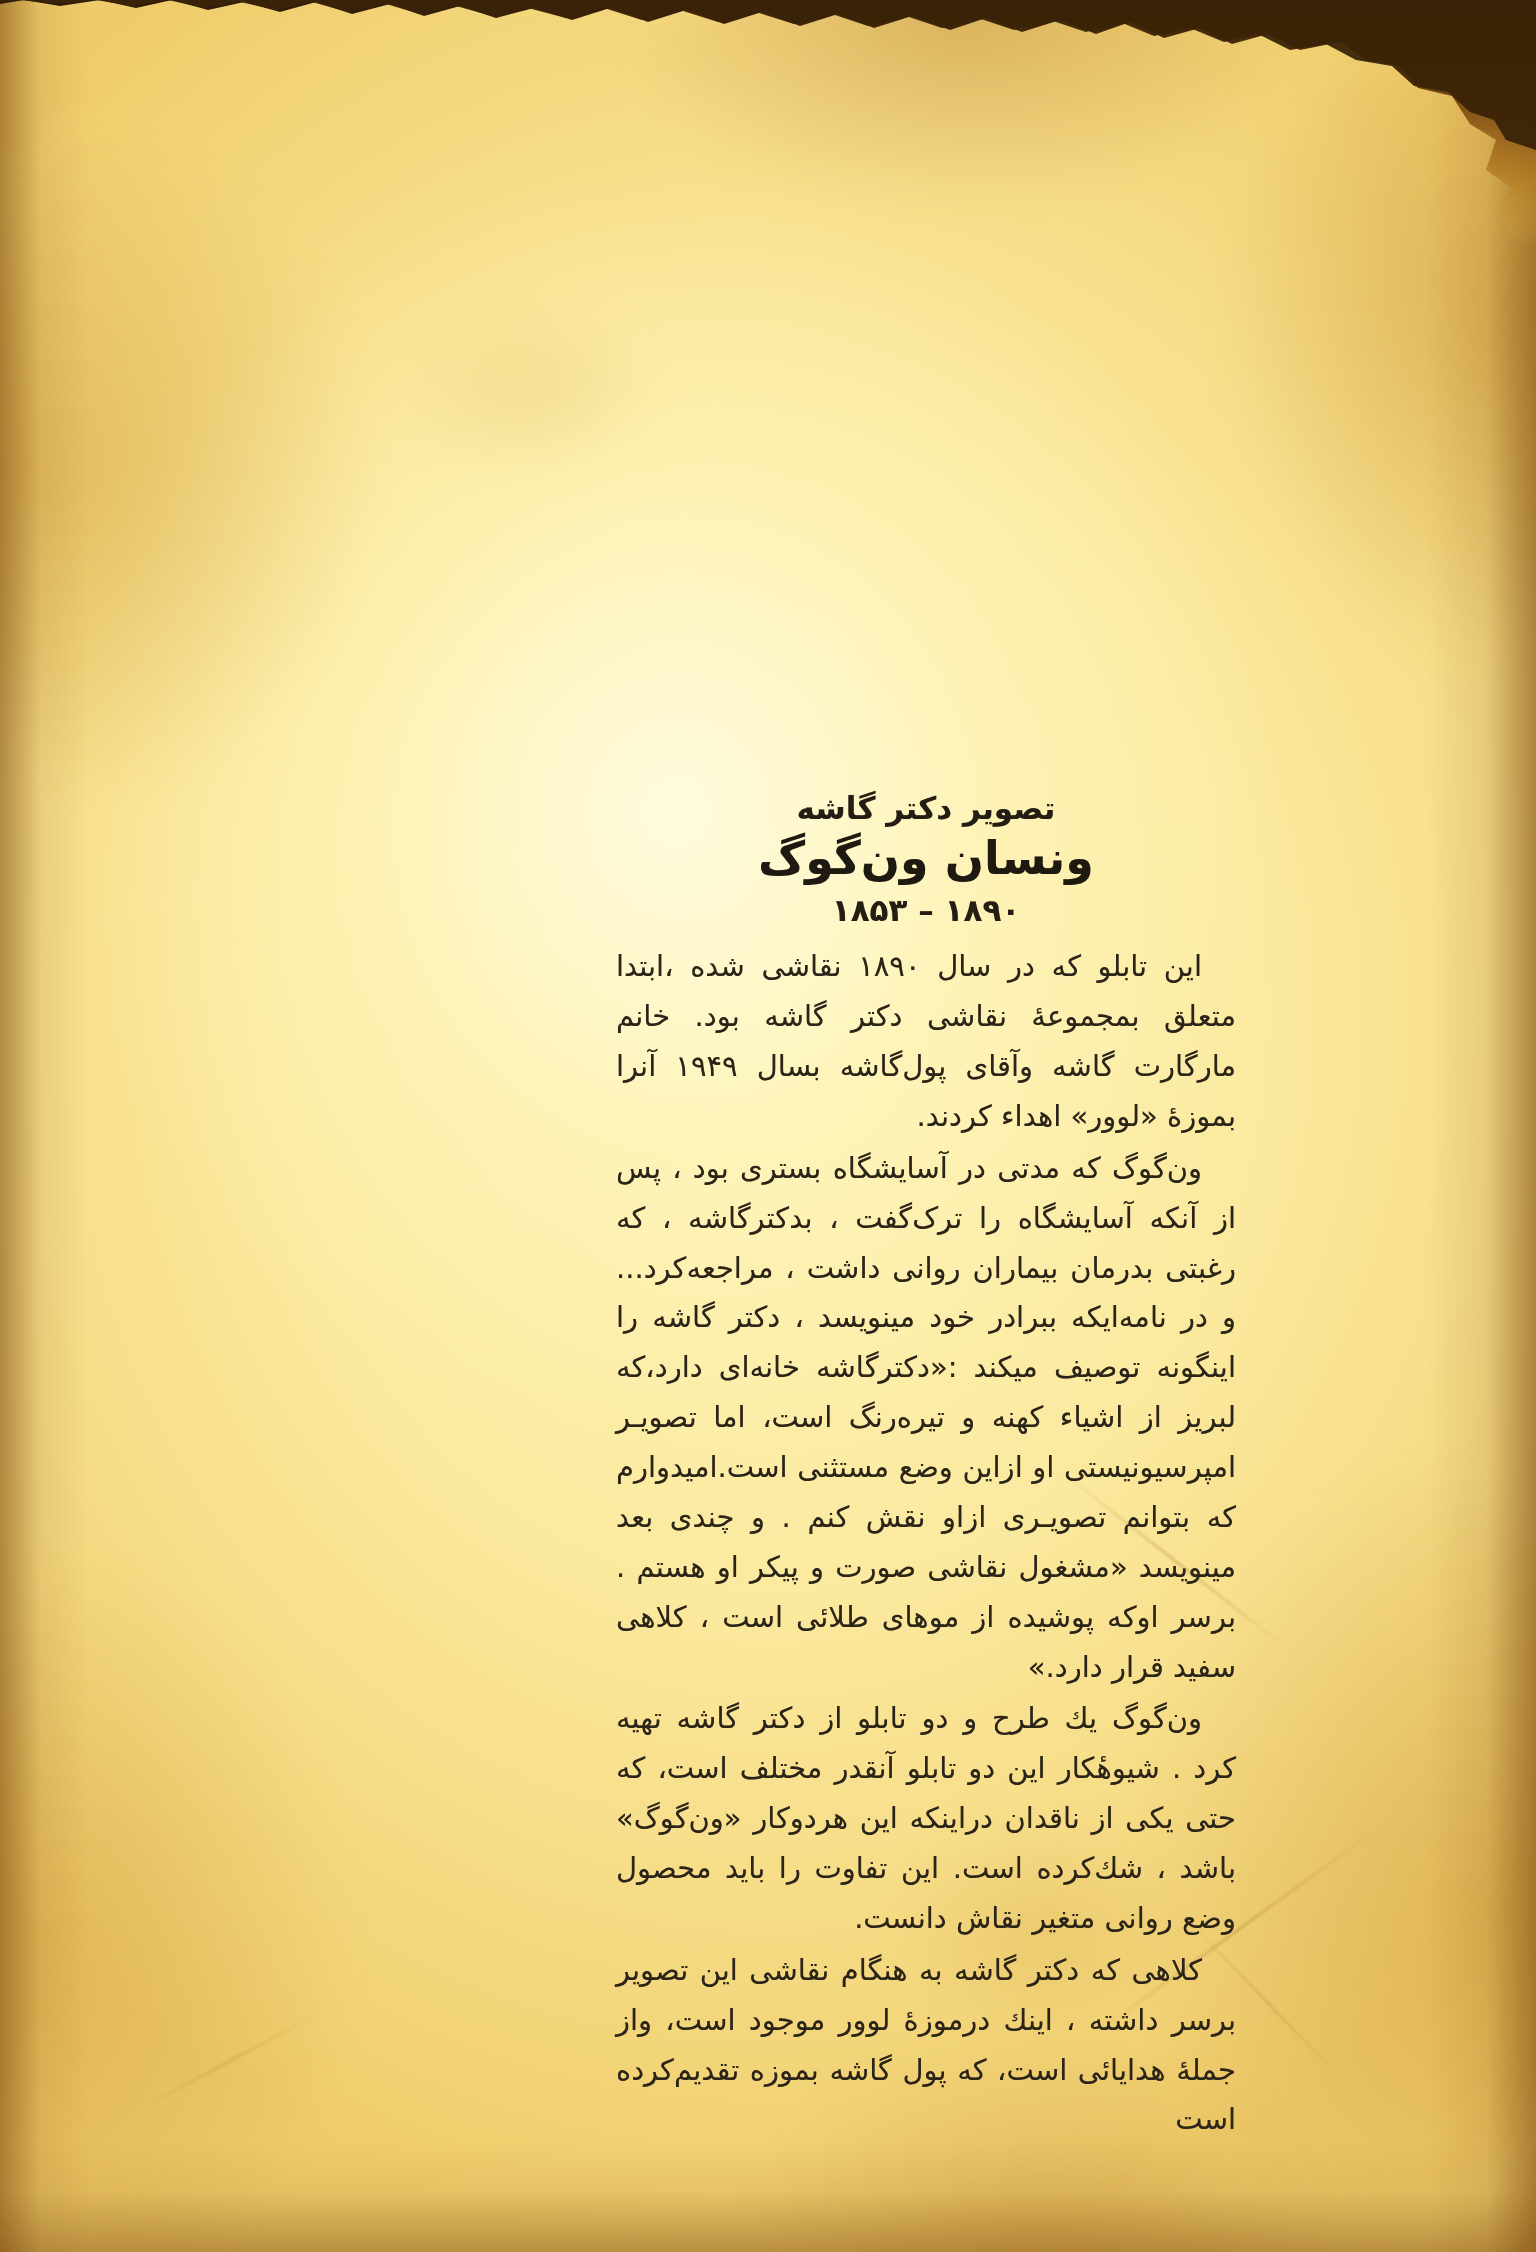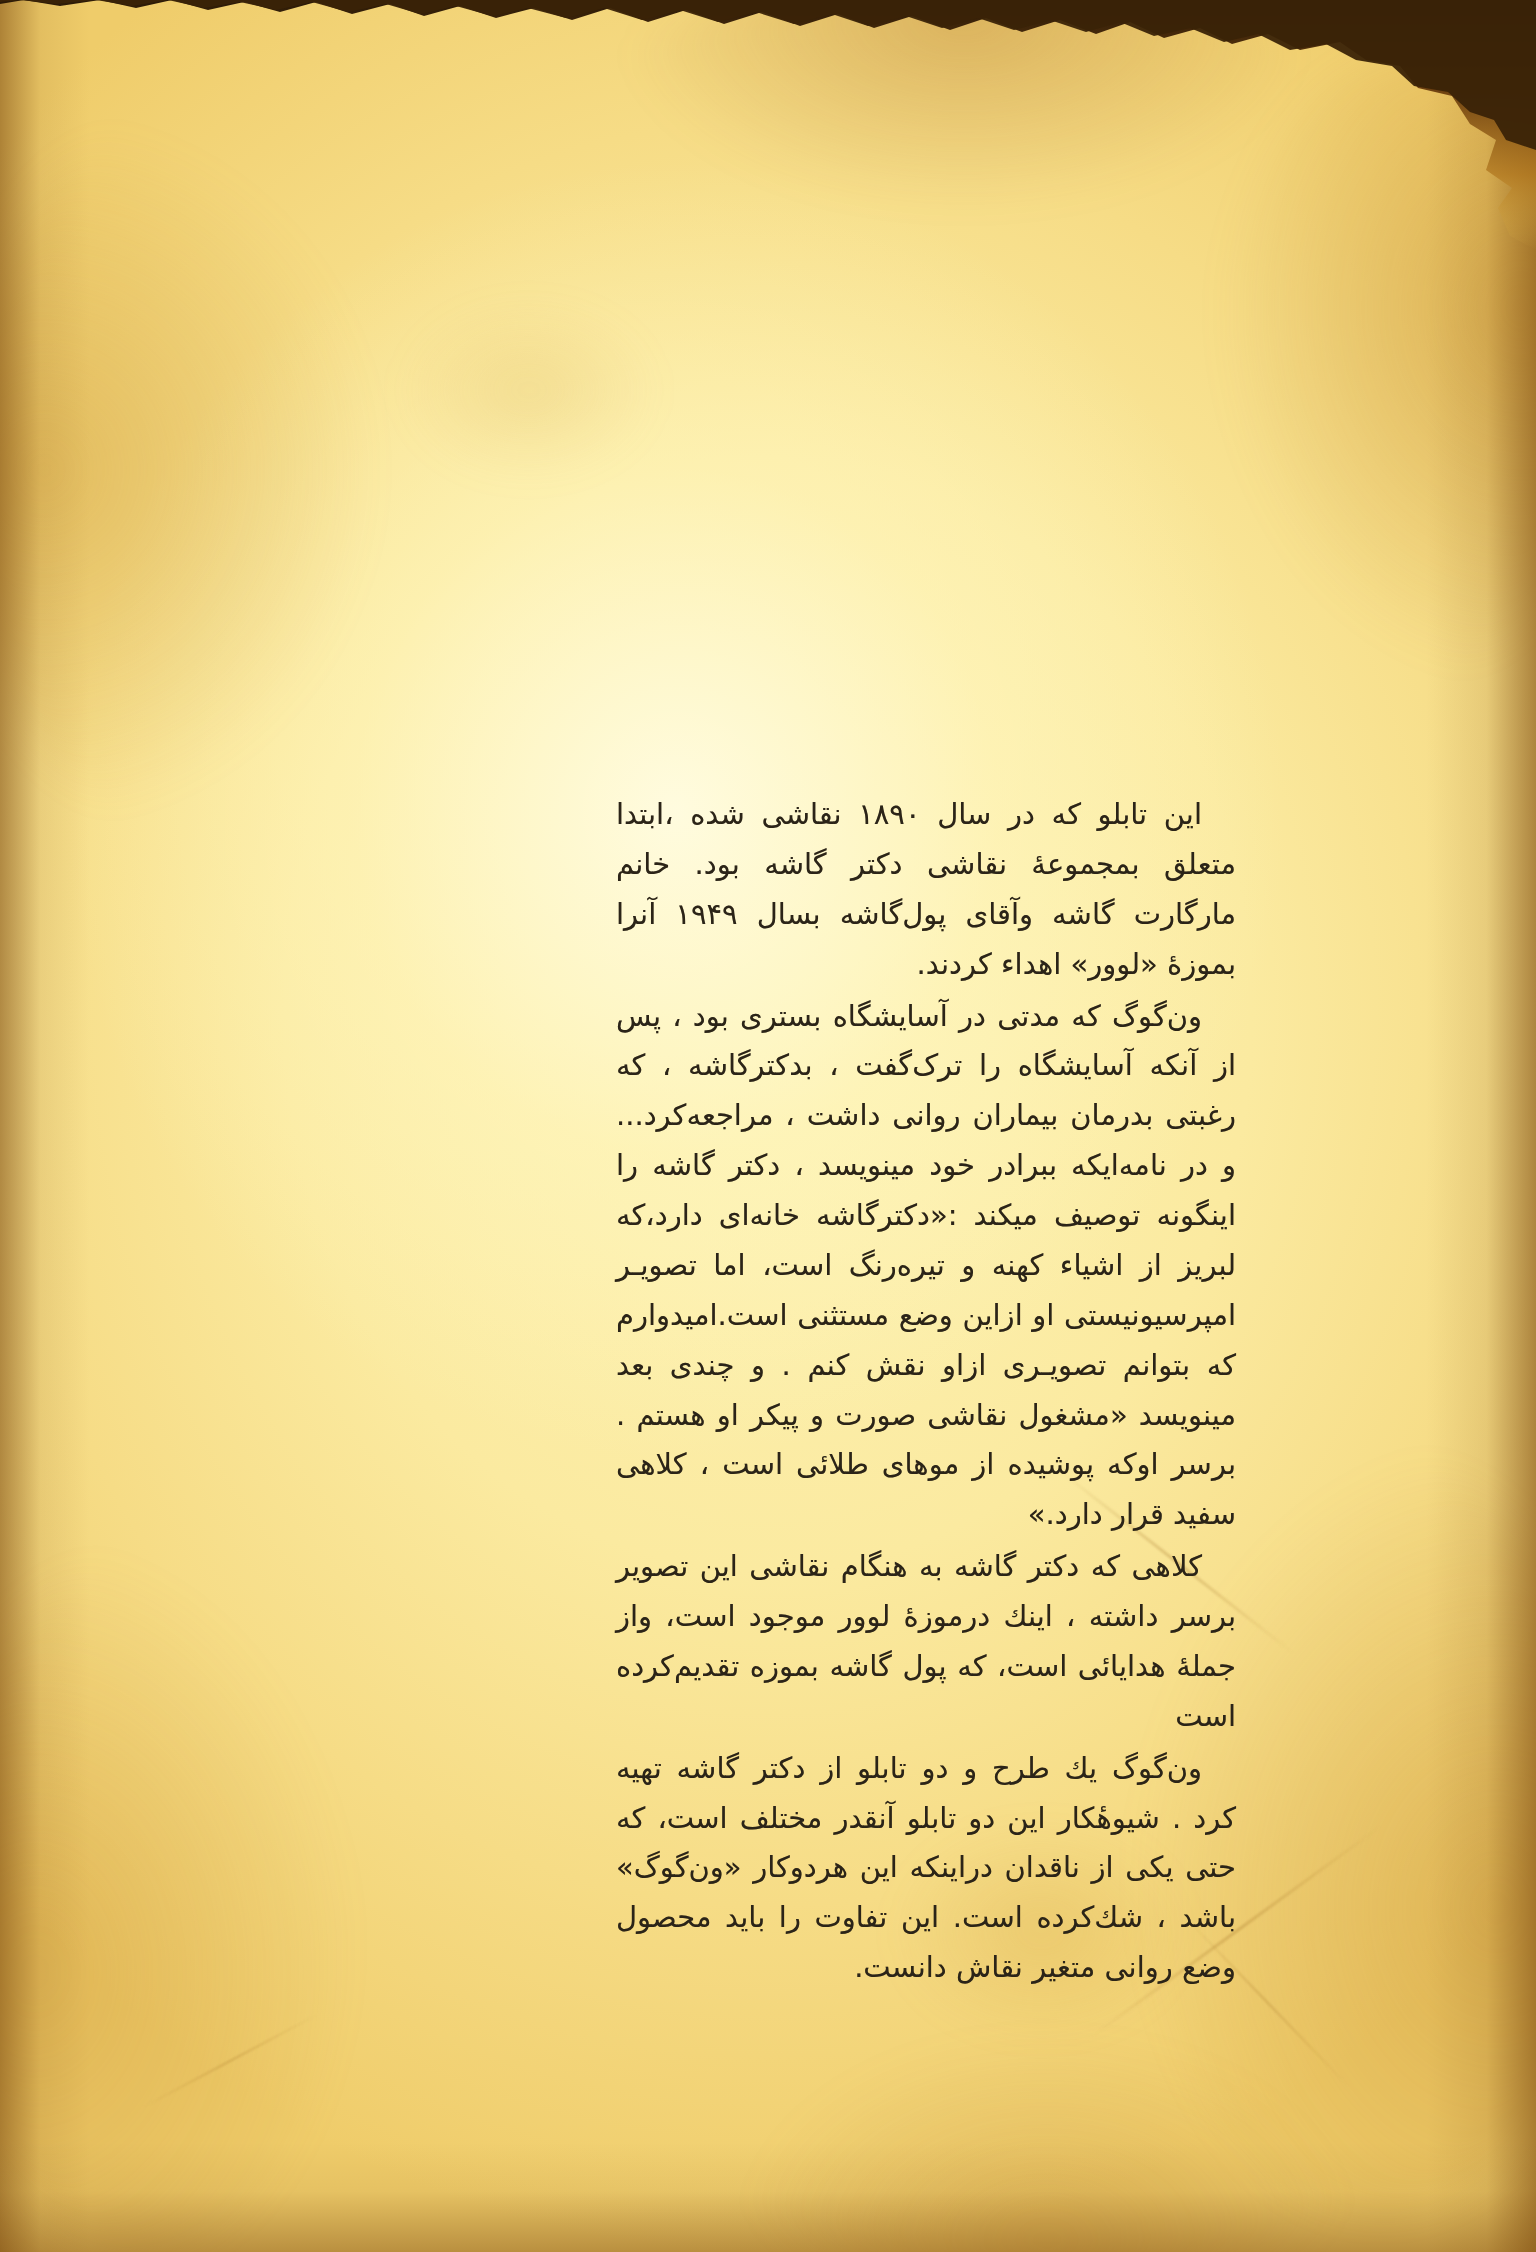--- a/index.html
+++ b/index.html
@@ -179,20 +179,25 @@
         L1154,36 L1120,22 L1086,32 L1050,20 L1014,30 L978,18
         L942,28 L906,16 L868,26 L832,14 L794,24 L756,12 L718,22
         L680,10 L642,20 L604,8 L566,18 L528,8 L492,16 L456,6
         L420,14 L386,4 L348,12 L312,2 L276,10 L240,2 L204,8
         L168,0 L132,6 L96,0 L56,4 L20,0 L0,2 Z"></path>
     </svg>
   </div>
 
   <div class="content">
 
+    <div class="title-block">
+      <div class="kicker">تصویر دکتر گاشه</div>
+      <div class="main-title">ونسان ون‌گوگ</div>
+      <div class="years">۱۸۵۳ – ۱۸۹۰</div>
+    </div>
 
     <p class="para">این تابلو که در سال ۱۸۹۰ نقاشی شده ،ابتدا متعلق بمجموعهٔ نقاشی دکتر گاشه بود. خانم مارگارت گاشه وآقای پول‌گاشه بسال ۱۹۴۹ آنرا بموزهٔ «لوور» اهداء کردند.</p>
     <p class="para">ون‌گوگ که مدتی در آسایشگاه بستری بود ، پس از آنکه آسایشگاه را ترک‌گفت ، بدکترگاشه ، که رغبتی بدرمان بیماران روانی داشت ، مراجعه‌کرد... و در نامه‌ایکه ببرادر خود مینویسد ، دکتر گاشه را اینگونه توصیف میکند :«دکترگاشه خانه‌ای دارد،که لبریز از اشیاء کهنه و تیره‌رنگ است، اما تصویـر امپرسیونیستی او ازاین وضع مستثنی است.امیدوارم که بتوانم تصویـری ازاو نقش کنم . و چندی بعد مینویسد «مشغول نقاشی صورت و پیکر او هستم . برسر اوکه پوشیده از موهای طلائی است ، کلاهی سفید قرار دارد.»</p>
+    <p class="para">ون‌گوگ یك طرح و دو تابلو از دکتر گاشه تهیه کرد . شیوهٔکار این دو تابلو آنقدر مختلف است، که حتی یکی از ناقدان دراینکه این هردوکار «ون‌گوگ» باشد ، شك‌کرده است. این تفاوت را باید محصول وضع روانی متغیر نقاش دانست.</p>
     <p class="para">کلاهی که دکتر گاشه به هنگام نقاشی این تصویر برسر داشته ، اینك درموزهٔ لوور موجود است، واز جملهٔ هدایائی است، که پول گاشه بموزه تقدیم‌کرده است</p>
-    <p class="para">ون‌گوگ یك طرح و دو تابلو از دکتر گاشه تهیه کرد . شیوهٔکار این دو تابلو آنقدر مختلف است، که حتی یکی از ناقدان دراینکه این هردوکار «ون‌گوگ» باشد ، شك‌کرده است. این تفاوت را باید محصول وضع روانی متغیر نقاش دانست.</p>
 
   </div>
 </div>
 
 </body></html>

